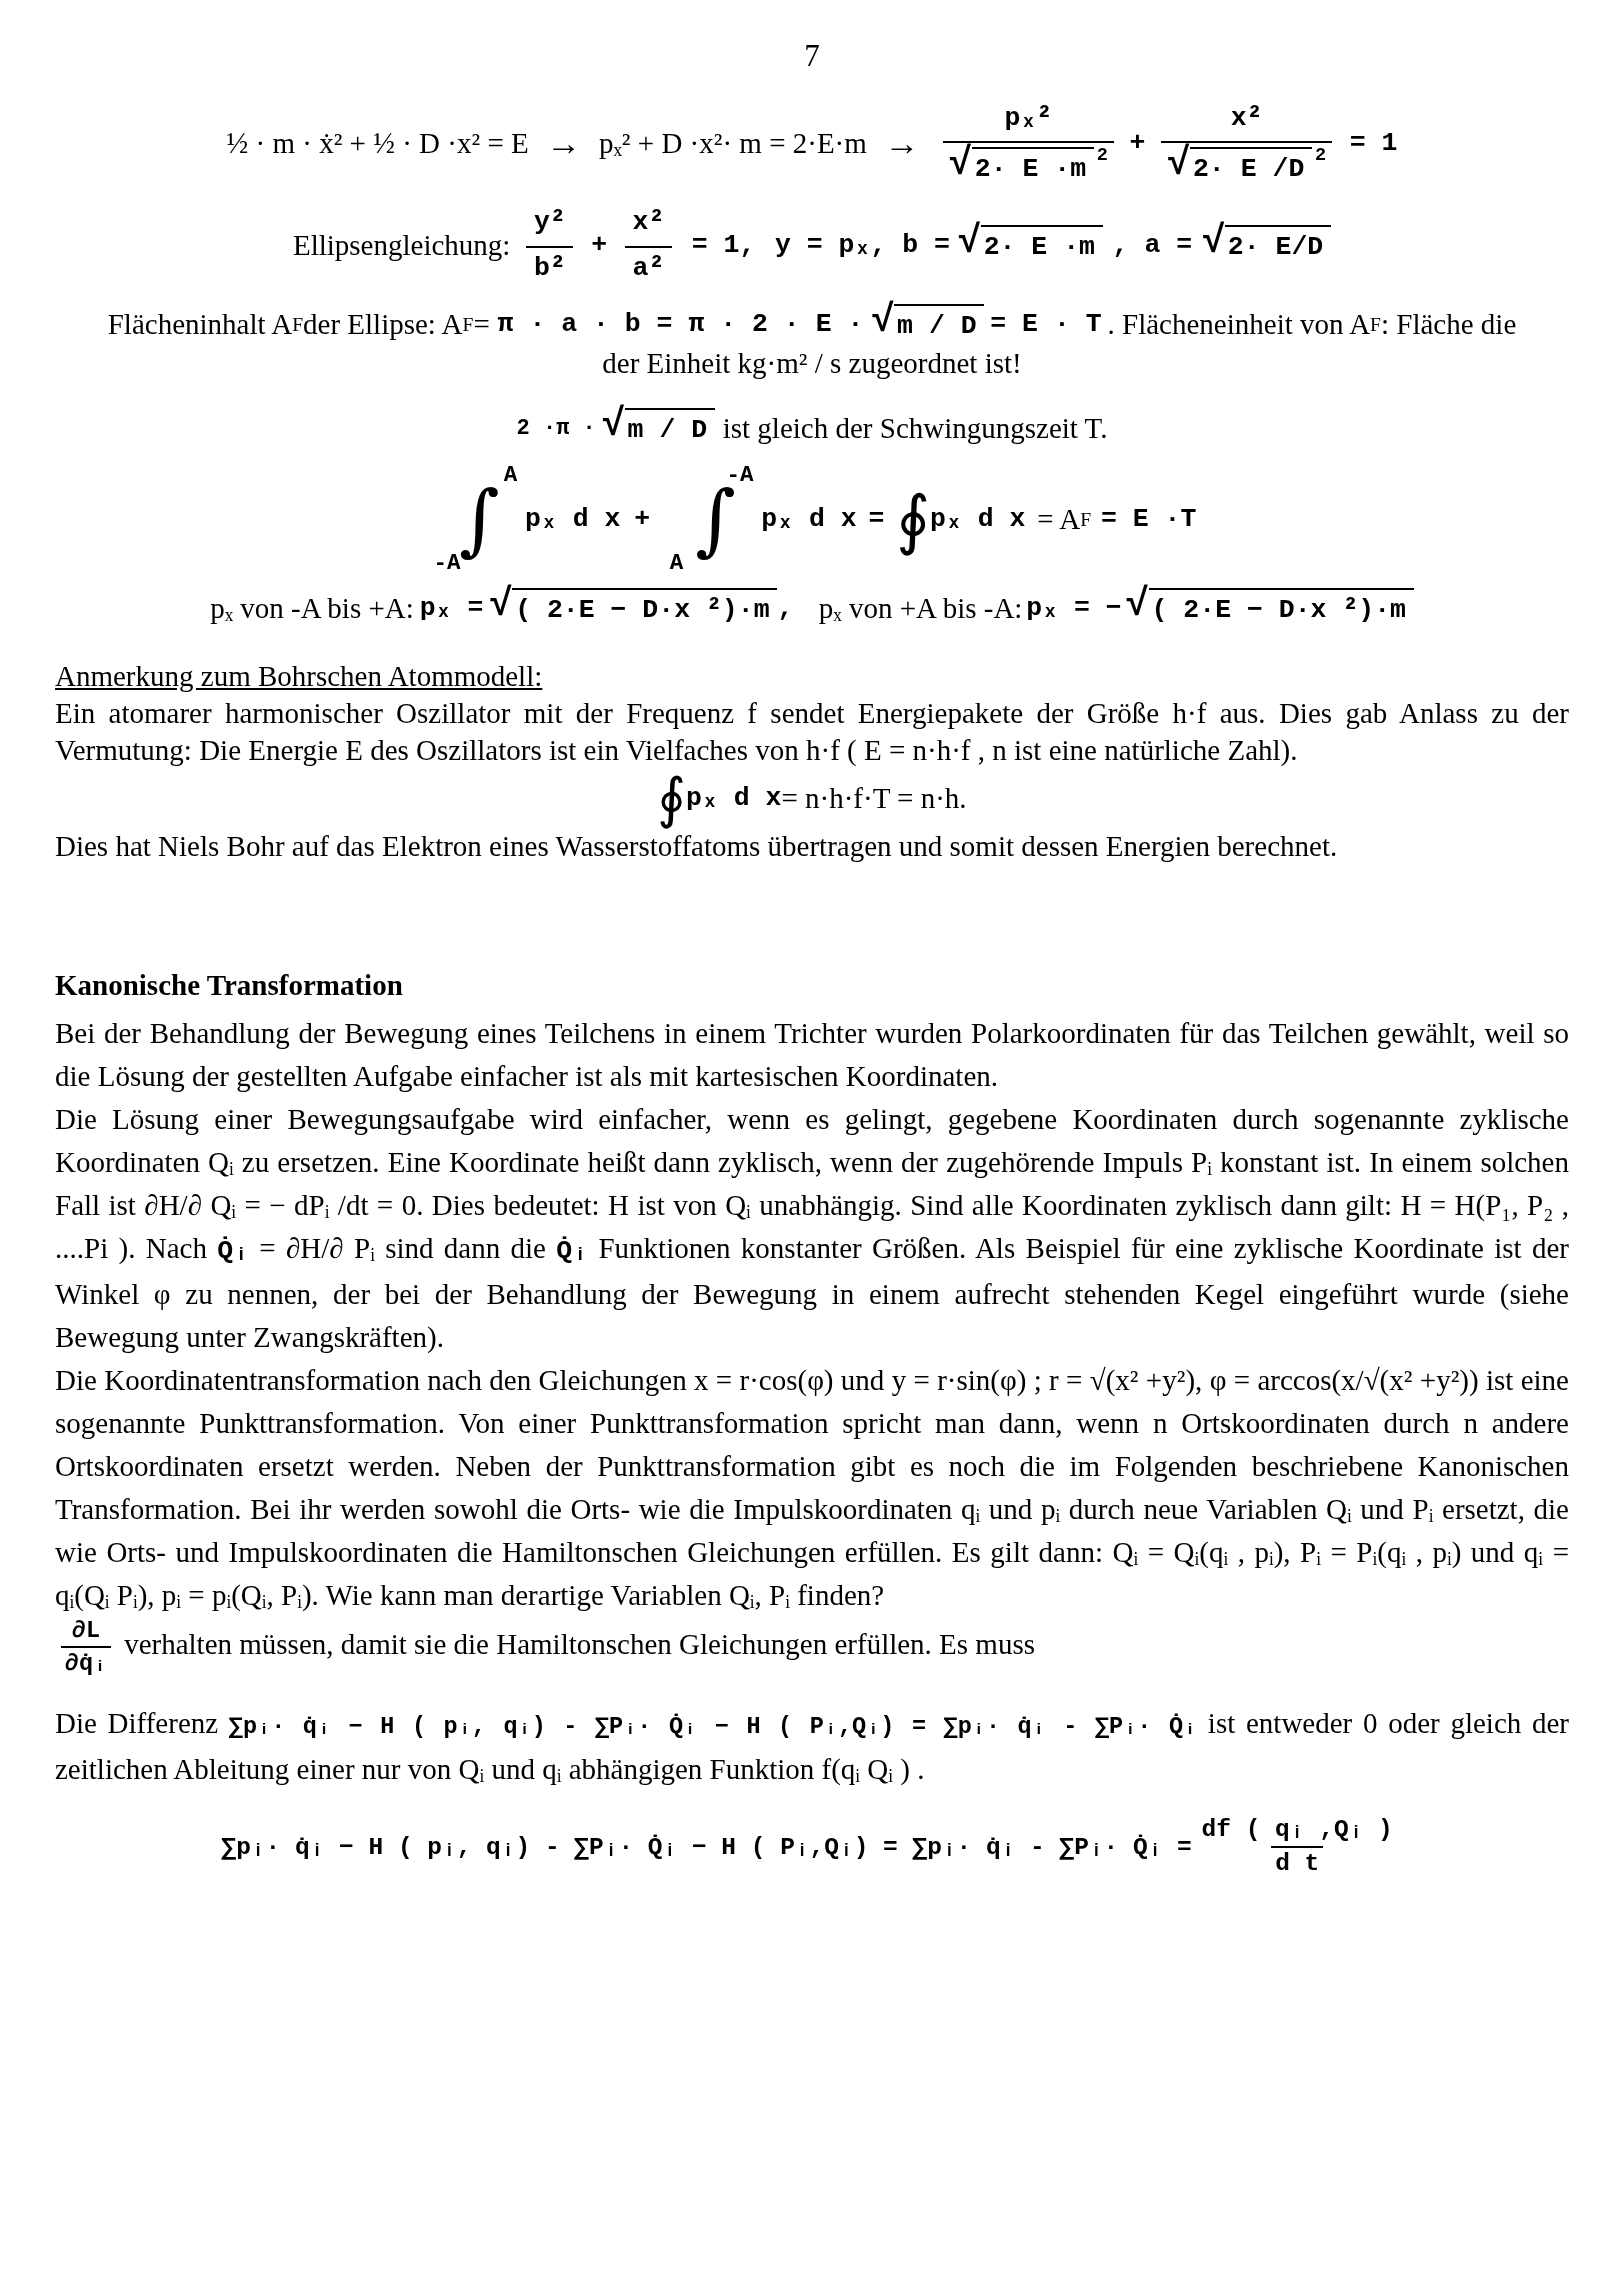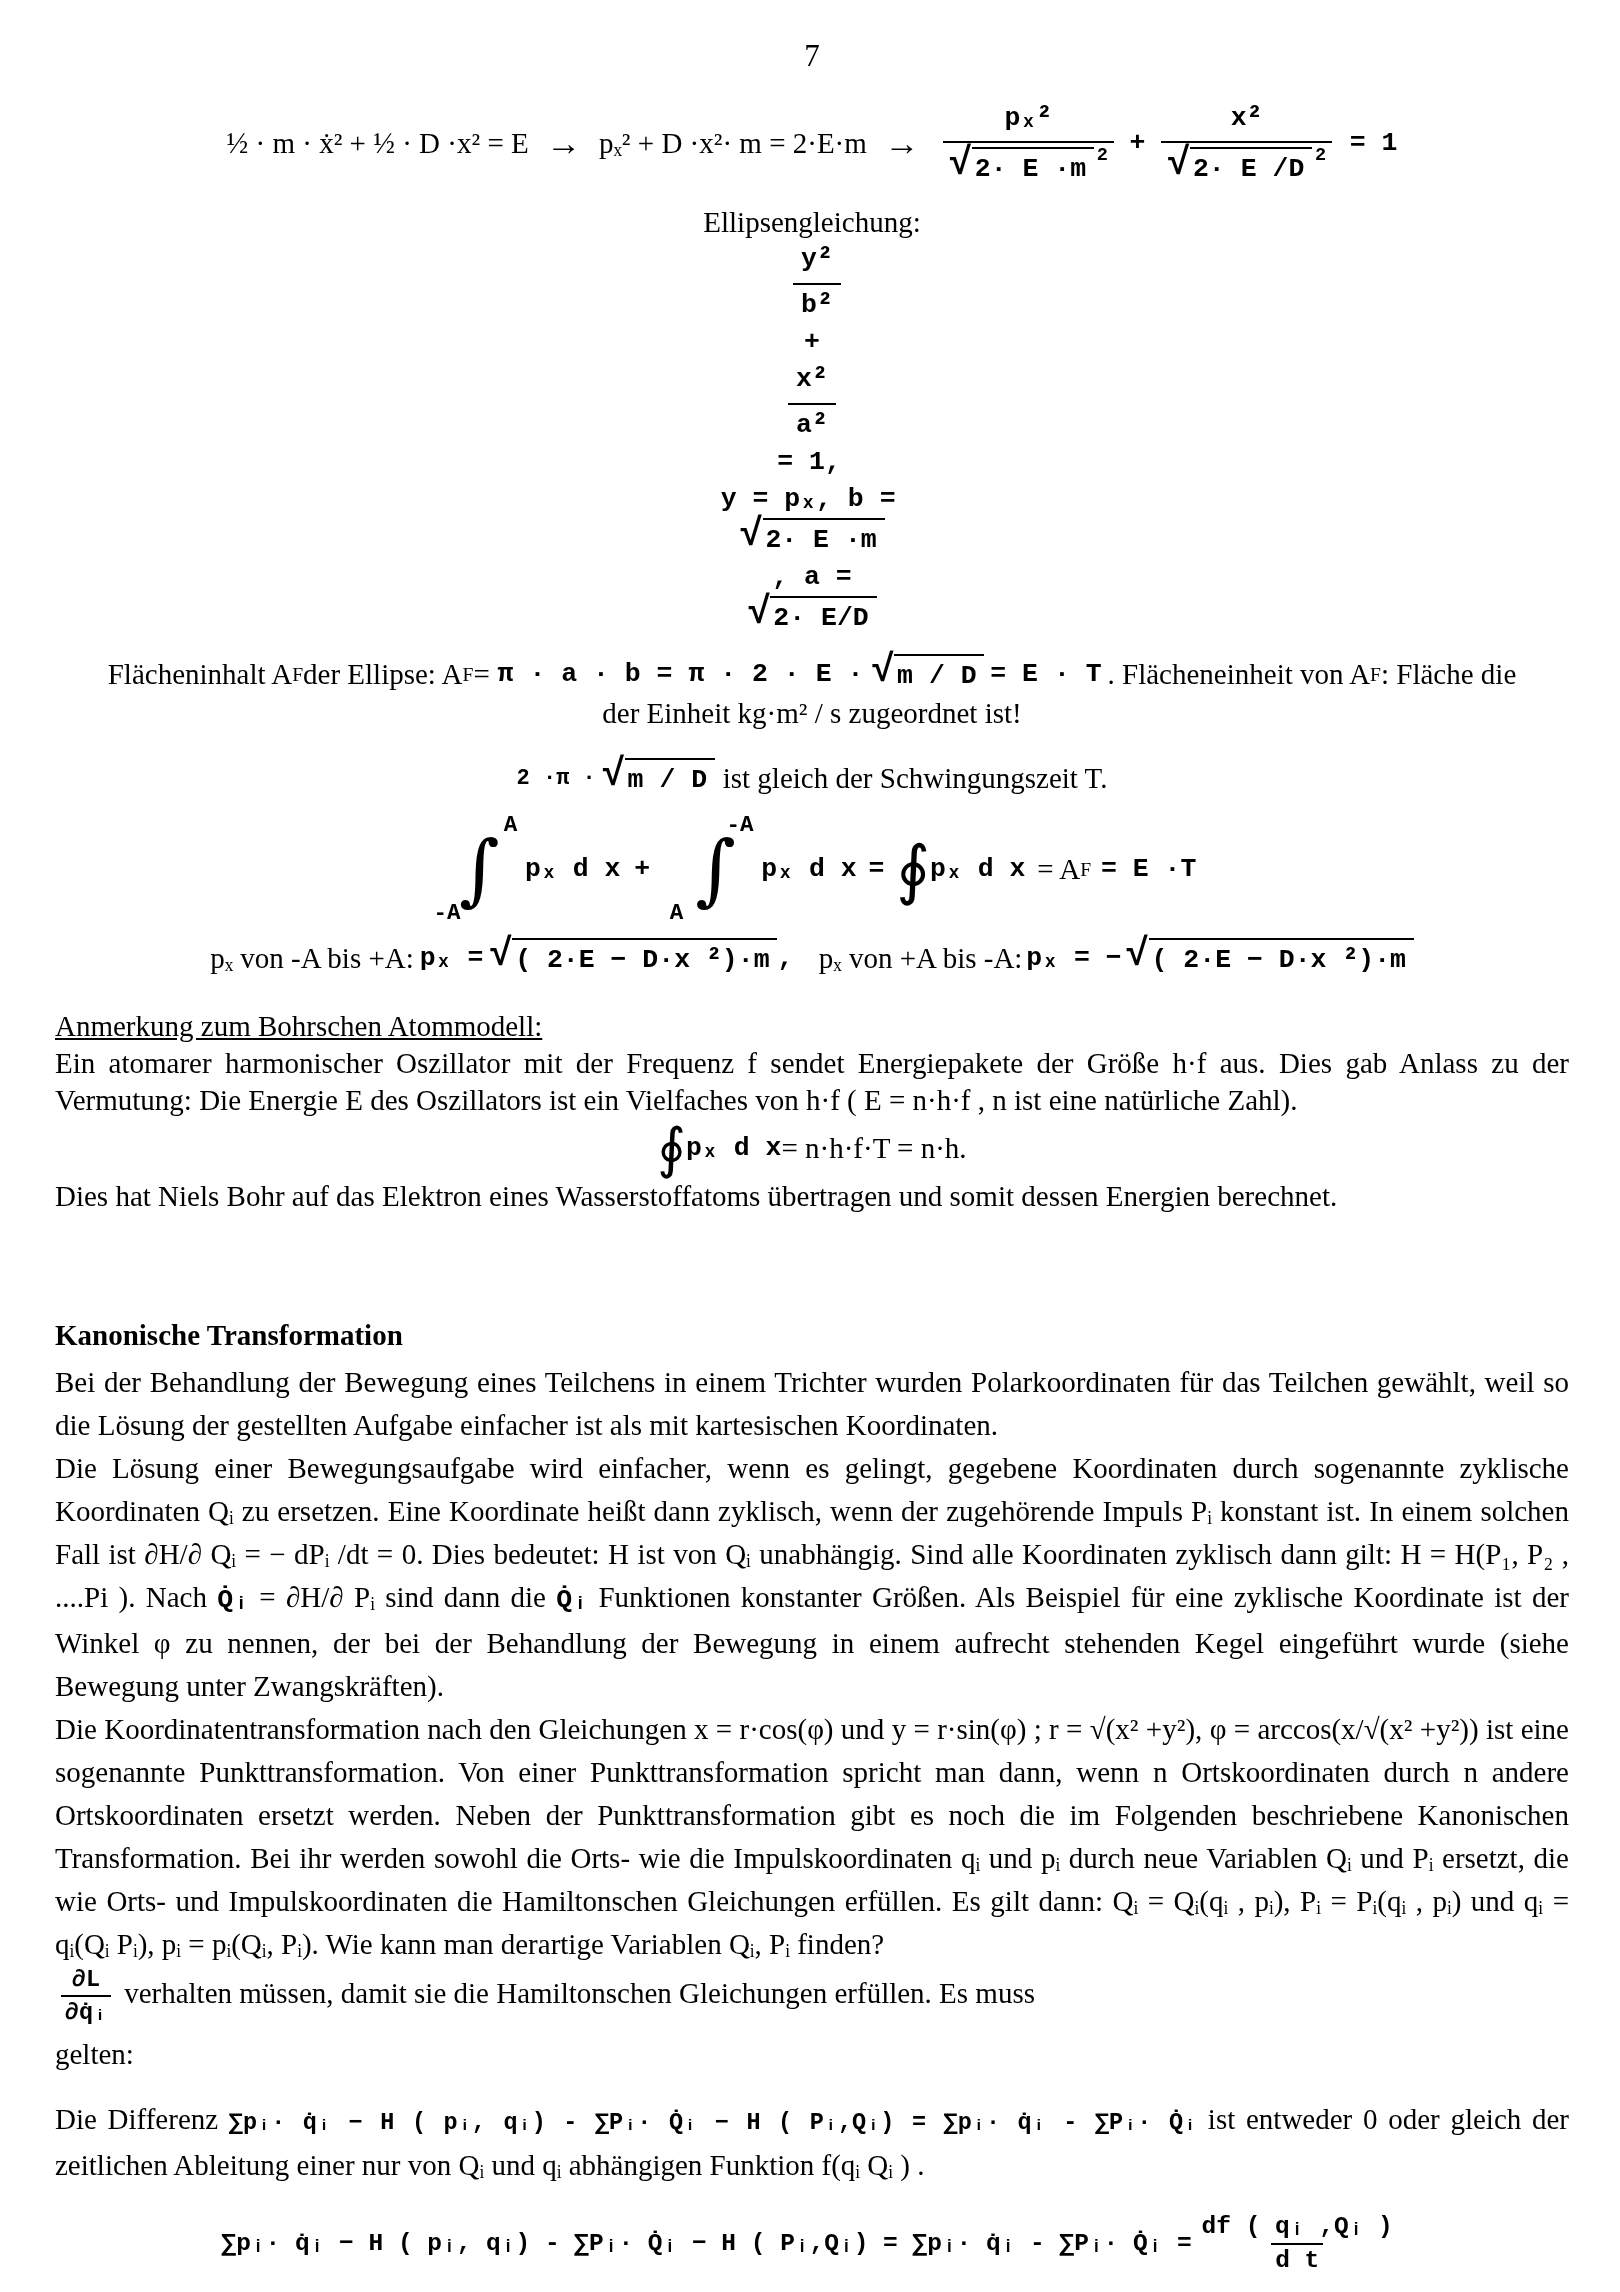--- a/index.html
+++ b/index.html
@@ -70,21 +70,21 @@
         <span class="sqrt">
             <span class="sign">√</span>
             <span class="sbody">2· E /D</span>
           </span>
         <span class="supr">2</span>
       </span>
     </span>
     <span class="m" style="padding-left:11.8px;">= 1</span>
   </div>
 
-  <div class="frow" style="margin-top:15.7px;flex-direction:column;">
+  <div class="frow" style="margin-top:15.7px;">
     <span class="s">Ellipsengleichung:</span>
     <span class="bigfrac m" style="margin-left:15.7px;">
       <span class="num">y²</span>
       <span class="den">b²</span>
     </span>
     <span class="m" style="padding:0 11.8px;">+</span>
     <span class="bigfrac m">
       <span class="num">x²</span>
       <span class="den">a²</span>
     </span>
@@ -183,21 +183,20 @@
     <div class="para">
       <span class="s">Die Lösung einer Bewegungsaufgabe wird einfacher, wenn es gelingt, gegebene Koordinaten durch sogenannte zyklische Koordinaten Qᵢ zu ersetzen. Eine Koordinate heißt dann zyklisch, wenn der zugehörende Impuls Pᵢ konstant ist. In einem solchen Fall ist ∂H/∂ Qᵢ = − dPᵢ /dt = 0. Dies bedeutet: H ist von Qᵢ unabhängig. Sind alle Koordinaten zyklisch dann gilt: H = H(P₁, P₂ , ....Pi ). Nach </span><span class="m">Q̇ᵢ</span><span class="s"> = ∂H/∂ Pᵢ   sind dann die </span><span class="m">Q̇ᵢ</span><span class="s"> Funktionen konstanter Größen. Als Beispiel für eine zyklische Koordinate ist der Winkel φ zu nennen, der bei der Behandlung der Bewegung in einem aufrecht stehenden Kegel eingeführt wurde (siehe Bewegung unter Zwangskräften).</span>
     </div>
     <div class="para">Die Koordinatentransformation nach den Gleichungen x = r·cos(φ) und y = r·sin(φ) ; r = √(x² +y²), φ = arccos(x/√(x² +y²)) ist eine sogenannte Punkttransformation. Von einer Punkttransformation spricht man dann, wenn n Ortskoordinaten durch n andere Ortskoordinaten ersetzt werden. Neben der Punkttransformation gibt es noch  die im Folgenden beschriebene Kanonischen Transformation. Bei ihr  werden sowohl die  Orts- wie die  Impulskoordinaten qᵢ und pᵢ durch neue Variablen Qᵢ und Pᵢ ersetzt, die wie Orts- und Impulskoordinaten die Hamiltonschen Gleichungen erfüllen. Es gilt dann:  Qᵢ =  Qᵢ(qᵢ , pᵢ), Pᵢ =  Pᵢ(qᵢ , pᵢ) und qᵢ = qᵢ(Qᵢ Pᵢ),  pᵢ = pᵢ(Qᵢ, Pᵢ). Wie kann man derartige Variablen Qᵢ, Pᵢ finden?</div>
     <div class="para">
       <span class="infrac m">
           <span class="inum">∂L</span>
           <span class="iden">∂q̇ᵢ</span>
         </span><span class="s"> verhalten müssen, damit sie die Hamiltonschen Gleichungen erfüllen.  Es muss</span>
     </div>
-    <div style="margin-top:9.8px;">gelten:</div>
     <div class="para" style="margin-top:25px;">
       <span class="s">Die Differenz  </span><span class="m" style="font-size:23.5px;">∑pᵢ· q̇ᵢ − H ( pᵢ, qᵢ) - ∑Pᵢ· Q̇ᵢ − H ( Pᵢ,Qᵢ) = ∑pᵢ· q̇ᵢ - ∑Pᵢ· Q̇ᵢ</span><span class="s"> ist entweder 0 oder gleich der zeitlichen Ableitung einer nur von Qᵢ und qᵢ abhängigen Funktion f(qᵢ Qᵢ ) .</span>
     </div>
     <div class="frow" style="margin-top:25.5px;">
       <span class="m" style="font-size:24.5px;">∑pᵢ· q̇ᵢ − H ( pᵢ, qᵢ) - ∑Pᵢ· Q̇ᵢ − H ( Pᵢ,Qᵢ) = ∑pᵢ· q̇ᵢ - ∑Pᵢ· Q̇ᵢ =</span>
       <span class="infrac m" style="font-size:24.5px;">
         <span class="inum">df ( qᵢ ,Qᵢ )</span>
         <span class="iden">d t</span>
       </span>
     </div>

